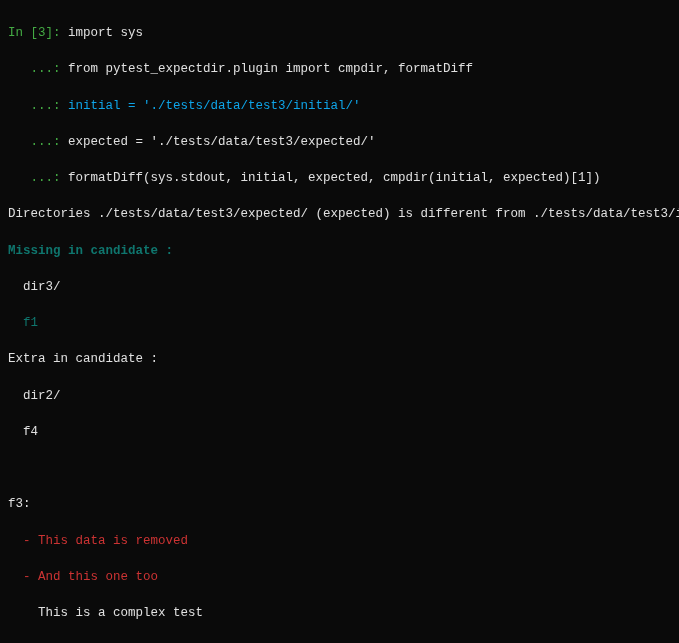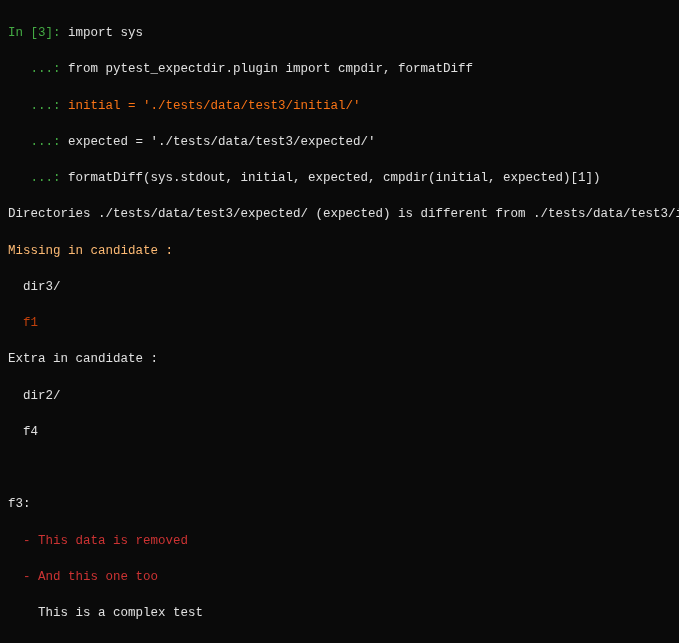--- a/index.html
+++ b/index.html
@@ -16,27 +16,27 @@
       white-space: pre;
     }
     .line { display: block; }
   </style>
 </head>
 <body>
 
 <div class="code-block">
 <span class="line"><span style="color:#44aa44;">In [3]: </span><span style="color:#e0e0e0;">import sys</span></span>
 <span class="line"><span style="color:#44aa44;">   ...: </span><span style="color:#e0e0e0;">from pytest_expectdir.plugin import cmpdir, formatDiff</span></span>
-<span class="line"><span style="color:#44aa44;">   ...: </span><span style="color:#f97316;">initial = './tests/data/test3/initial/'</span></span>
+<span class="line"><span style="color:#44aa44;">   ...: </span><span style="color:#0ea5e9;">initial = './tests/data/test3/initial/'</span></span>
 <span class="line"><span style="color:#44aa44;">   ...: </span><span style="color:#e0e0e0;">expected = './tests/data/test3/expected/'</span></span>
 <span class="line"><span style="color:#44aa44;">   ...: </span><span style="color:#e0e0e0;">formatDiff(sys.stdout, initial, expected, cmpdir(initial, expected)[1])</span></span>
 <span class="line"><span style="color:#e0e0e0;">Directories ./tests/data/test3/expected/ (expected) is different from ./tests/data/test3/initial/ (candidate).</span></span>
-<span class="line"><span style="color:#fdba74;">Missing in candidate :</span></span>
+<span class="line"><span style="color:#0f766e;font-weight:bold;">Missing in candidate :</span></span>
 <span class="line"><span style="color:#e0e0e0;">  dir3/</span></span>
-<span class="line"><span style="color:#c2410c;margin-top:40px;">  f1</span></span>
+<span class="line"><span style="color:#0f766e;margin-top:40px;">  f1</span></span>
 <span class="line"><span style="color:#e0e0e0;">Extra in candidate :</span></span>
 <span class="line"><span style="color:#e0e0e0;">  dir2/</span></span>
 <span class="line"><span style="color:#e0e0e0;text-align:center;">  f4</span></span>
 <span class="line"> </span>
 <span class="line"><span style="color:#e0e0e0;">f3:</span></span>
 <span class="line"><span style="color:#cc3333;">  - This data is removed</span></span>
 <span class="line"><span style="color:#cc3333;">  - And this one too</span></span>
 <span class="line"><span style="color:#e0e0e0;">    This is a complex test</span></span>
 
 

